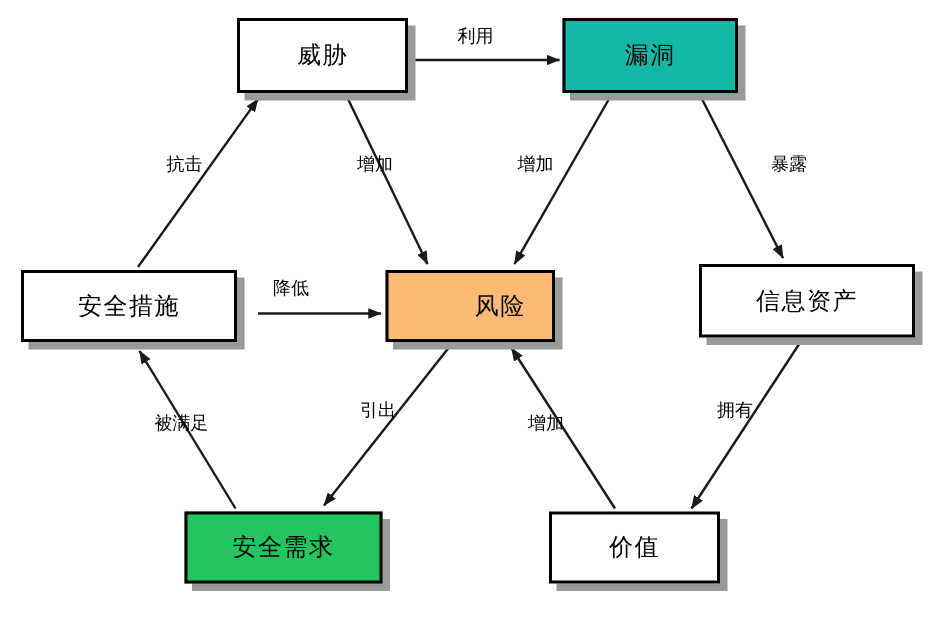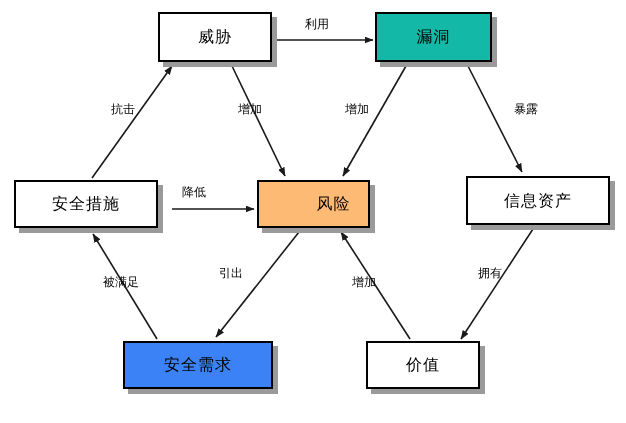--- a/index.html
+++ b/index.html
@@ -90,33 +90,33 @@
       </div>
       <div class="node" style="left: 14px; top: 180px; width: 144px; height: 48px; background: rgb(255, 255, 255); border-color: rgb(0, 0, 0); box-shadow: rgb(154, 154, 154) 5px 5px 0px 0px;">
         <span class="node-label">安全措施</span>
       </div>
       <div class="node" style="left: 257px; top: 180px; width: 113px; height: 48px; background: #fdba74; border-color: rgb(0, 0, 0); box-shadow: rgb(154, 154, 154) 5px 5px 0px 0px; padding-left: 40px;">
         <span class="node-label">风险</span>
       </div>
       <div class="node" style="left: 466px; top: 176px; width: 144px; height: 49px; background: rgb(255, 255, 255); border-color: rgb(0, 0, 0); box-shadow: rgb(154, 154, 154) 5px 5px 0px 0px;">
         <span class="node-label">信息资产</span>
       </div>
-      <div class="node" style="left: 123px; top: 341px; width: 150px; height: 48px; background: #3b82f6; border-color: rgb(0, 0, 0); box-shadow: rgb(154, 154, 154) 5px 5px 0px 0px;">
+      <div class="node" style="left: 123px; top: 341px; width: 132px; height: 48px; background: #22c55e; border-color: rgb(0, 0, 0); box-shadow: rgb(154, 154, 154) 5px 5px 0px 0px;">
         <span class="node-label">安全需求</span>
       </div>
       <div class="node" style="left: 366px; top: 341px; width: 114px; height: 48px; background: rgb(255, 255, 255); border-color: rgb(0, 0, 0); box-shadow: rgb(154, 154, 154) 5px 5px 0px 0px;">
         <span class="node-label">价值</span>
       </div>
     </div>
   <div id="edge-labels">
       <div class="edge-label" style="left: 305px; top: 18px;">利用</div>
       <div class="edge-label" style="left: 111px; top: 103px;">抗击</div>
       <div class="edge-label" style="left: 238px; top: 103px;">增加</div>
       <div class="edge-label" style="left: 345px; top: 103px;">增加</div>
       <div class="edge-label" style="left: 472px; top: 103px; margin-left: 42px;">暴露</div>
       <div class="edge-label" style="left: 182px; top: 186px;">降低</div>
       <div class="edge-label" style="left: 103px; top: 276px;">被满足</div>
-      <div class="edge-label" style="left: 219px; top: 267px; font-family: Liberation Serif, serif;">引出</div>
+      <div class="edge-label" style="left: 240px; top: 267px; font-family: Liberation Serif, serif;">引出</div>
       <div class="edge-label" style="left: 352px; top: 276px;">增加</div>
       <div class="edge-label" style="left: 478px; top: 267px;">拥有</div>
     </div>
 
 </div>
 
 </body></html>

